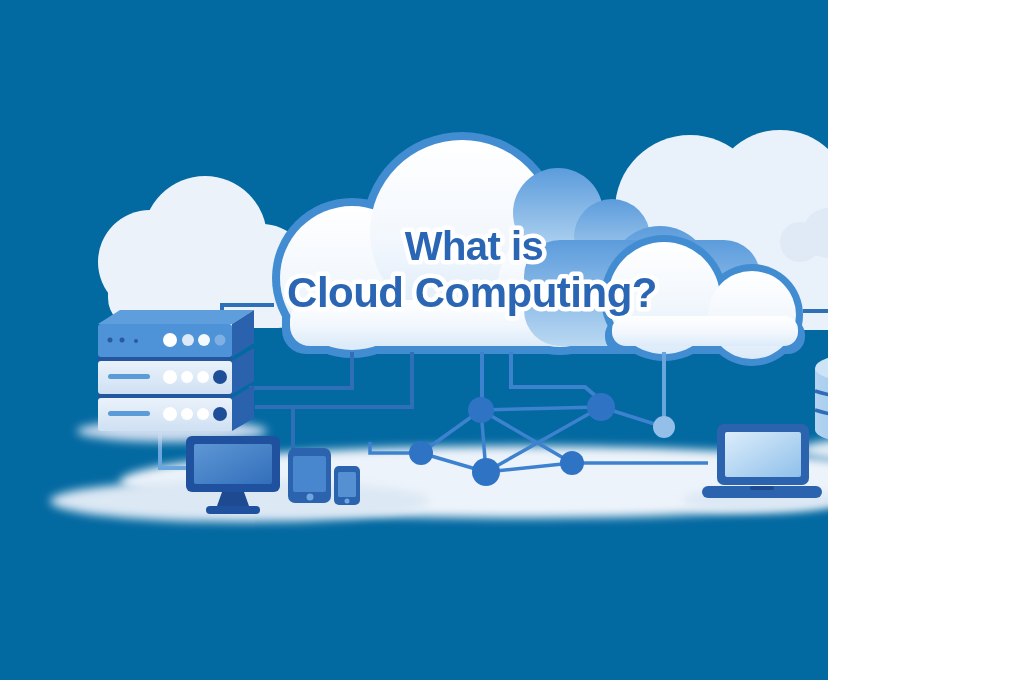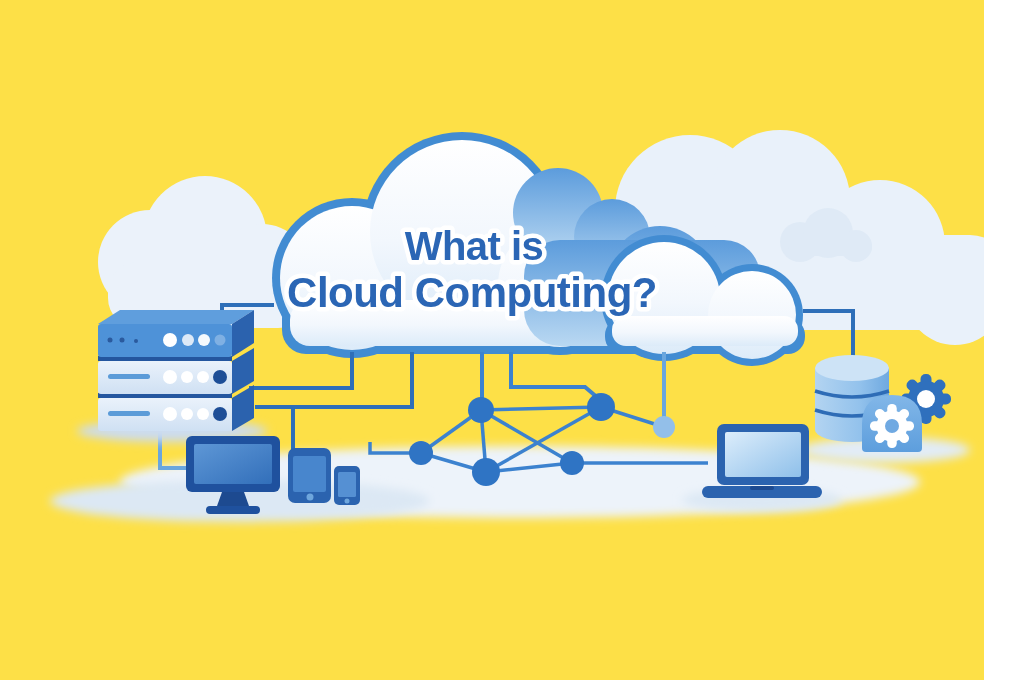--- a/index.html
+++ b/index.html
@@ -1,17 +1,17 @@
 <!DOCTYPE html>
 <html><head>
 <meta charset="utf-8">
 <style>
   html,body{margin:0;padding:0;background:#ffffff;}
   .stage{
-    position:relative;width:984px;height:680px;overflow:hidden;background:#fde047;
+    position:relative;width:828px;height:680px;overflow:hidden;background:#0369a1;
     font-family:"Liberation Sans", sans-serif;
   }
   svg{display:block;}
   text.title{
     font-family:"Liberation Sans", sans-serif;
     font-weight:bold;
     paint-order:stroke;
     stroke:#ffffff;
     stroke-width:9px;
     stroke-linejoin:round;

